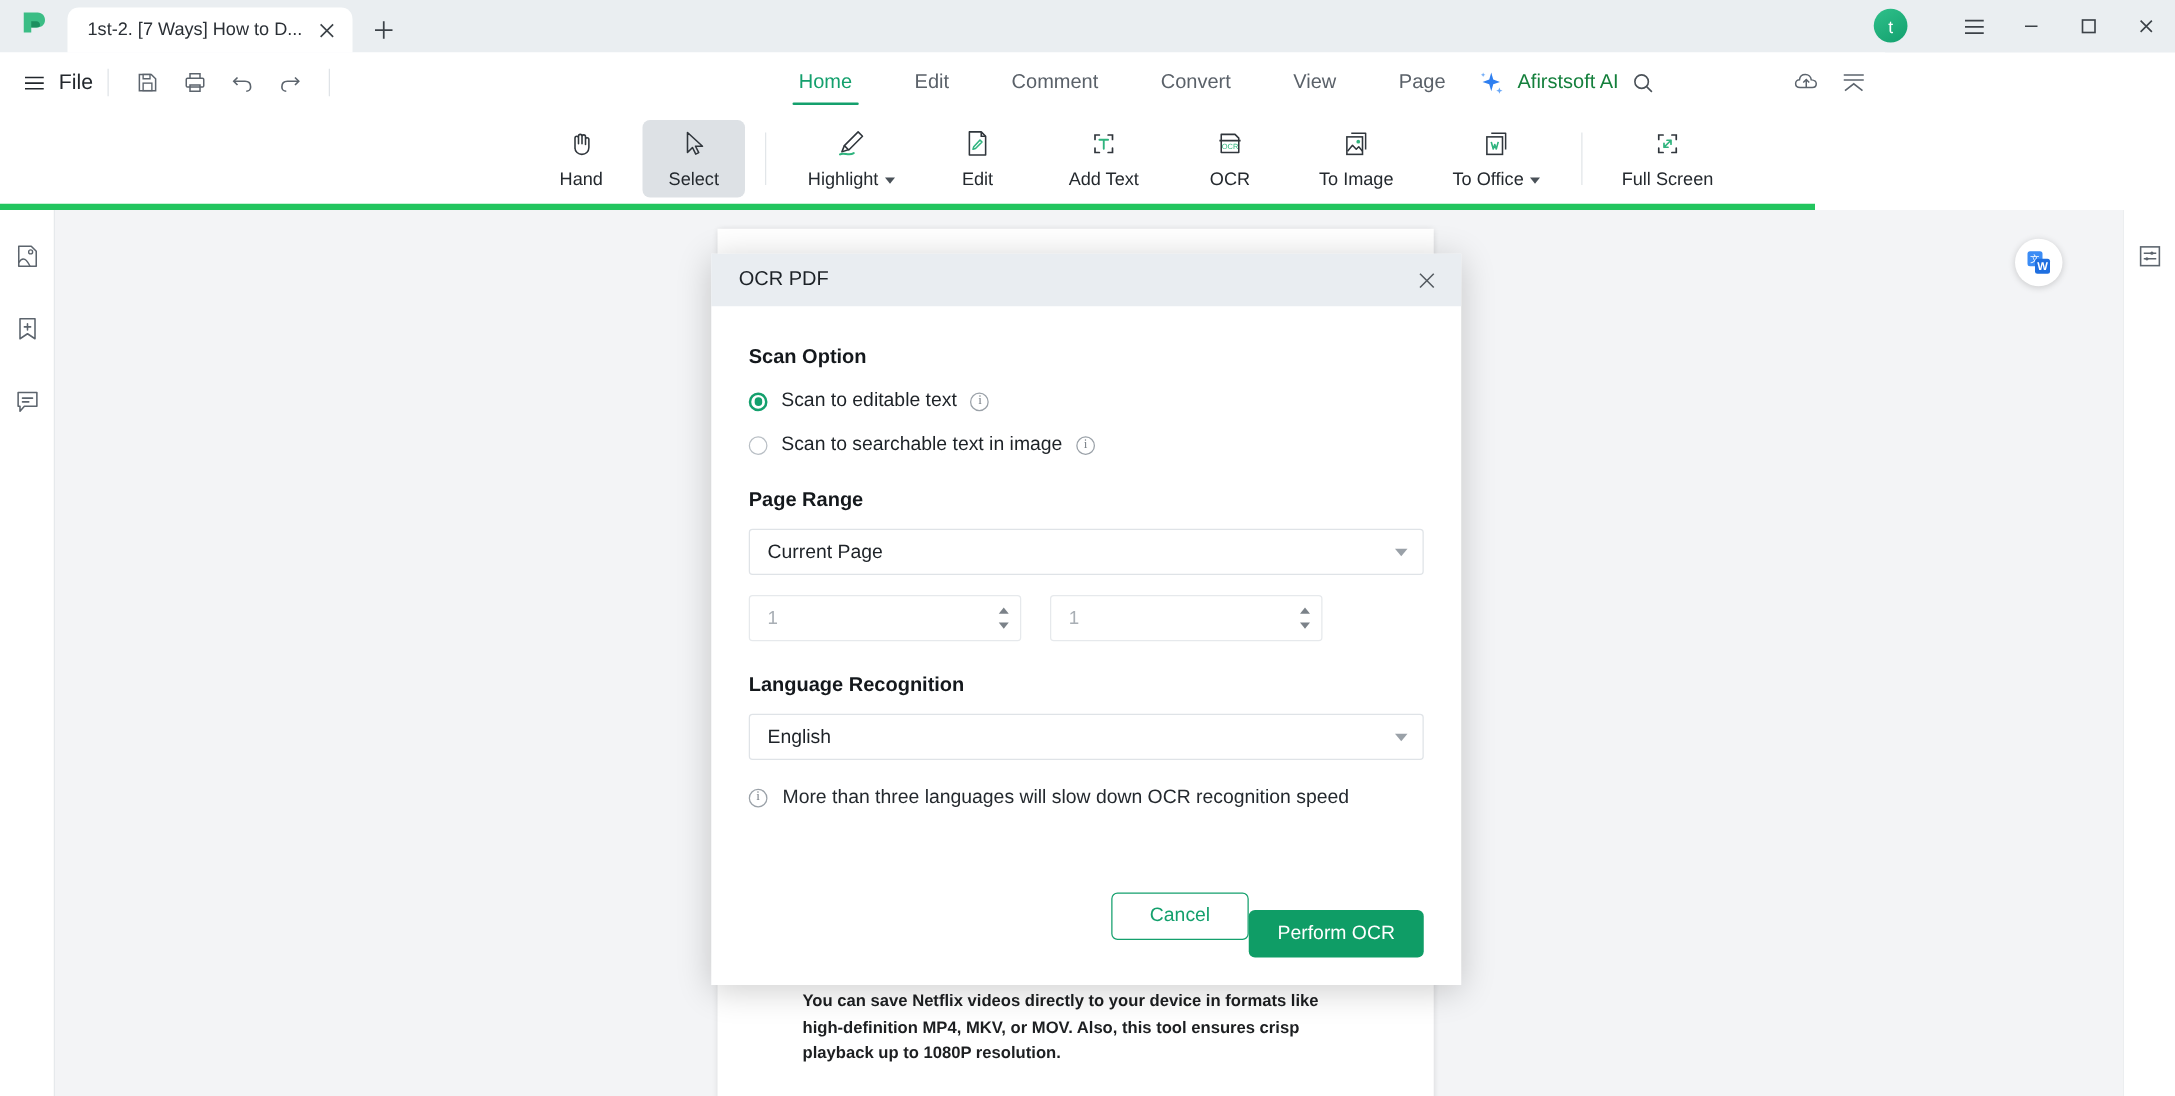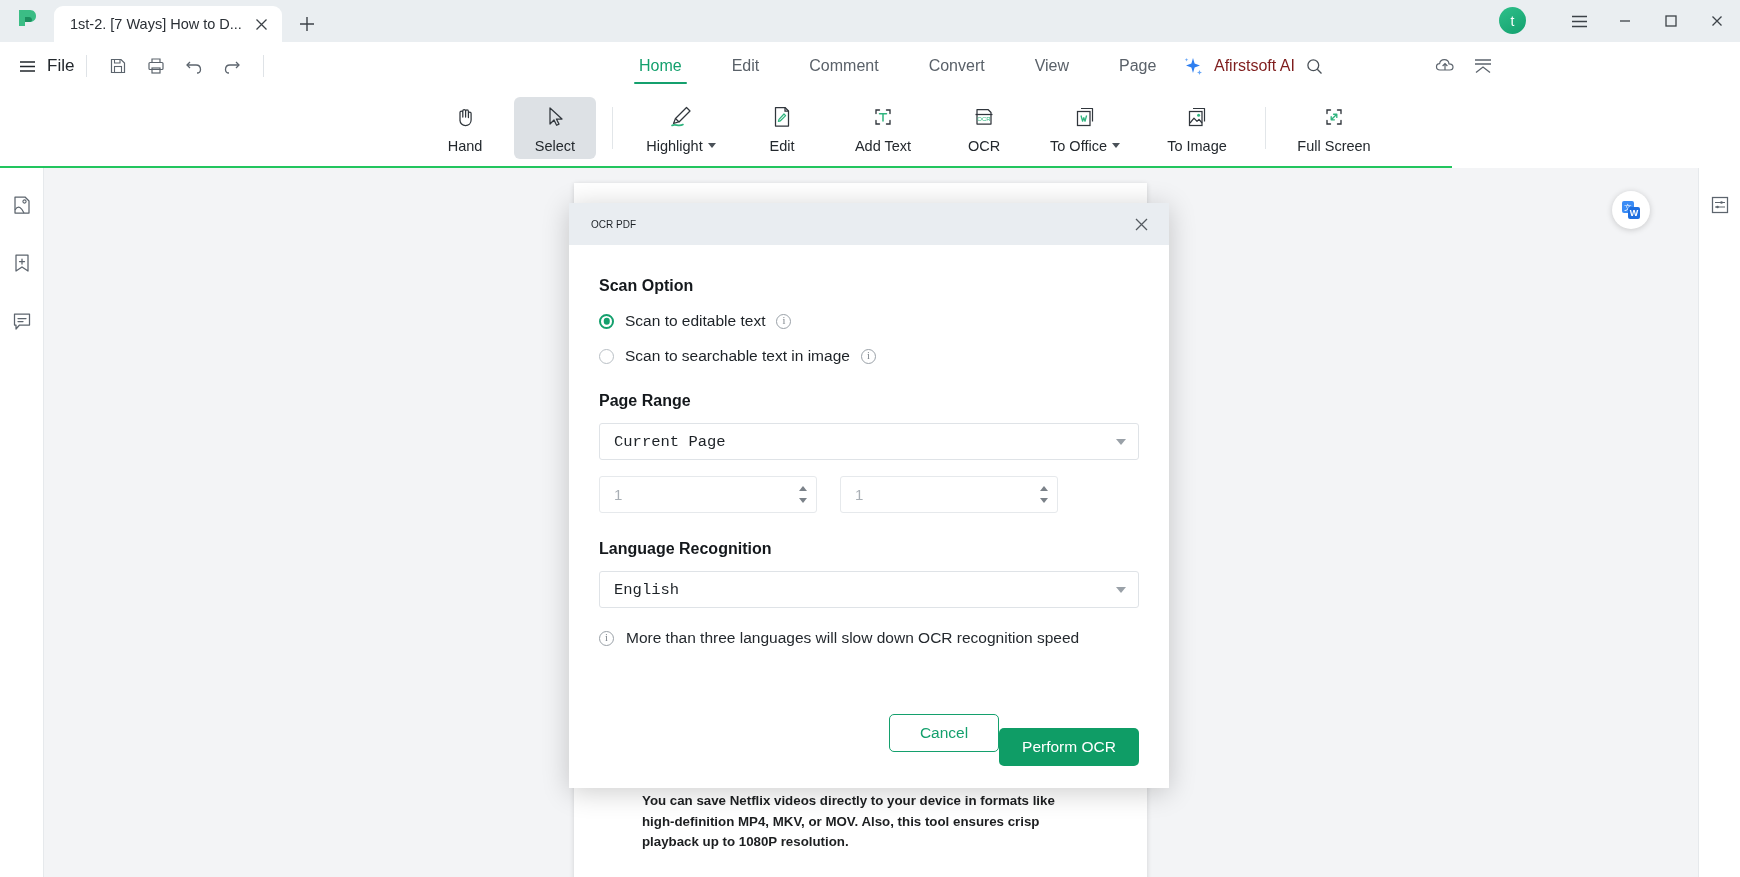--- a/index.html
+++ b/index.html
@@ -87,31 +87,31 @@
   }
   .rtab.active { color: #14a06d; }
   .rtab.active::after {
     content: ""; position: absolute; left: 14px; right: 14px; bottom: 6px;
     height: 2.5px; background: #14a06d; border-radius: 2px;
   }
   .ai-group {
     position: absolute; left: 1182px; top: 0; height: 48px;
     display: flex; align-items: center; gap: 10px;
   }
-  .ai-label { font-size: 16px; color: #7f1d1d; cursor: pointer; }
+  .ai-label { font-size: 16px; color: #15803d; cursor: pointer; }
   .tb-right-icons {
     position: absolute; right: 14px; top: 0; height: 48px;
     display: flex; align-items: center; gap: 16px;
   }
   .icon-btn { cursor: pointer; color: #5c646d; display: flex; }
 
   
   .toolbar {
     position: absolute; left: 0; top: 90px; width: 1452px; height: 78px;
-    background: #ffffff; border-bottom: 2px solid #22c55e;
+    background: #ffffff; border-bottom: 5px solid #22c55e;
     display: flex; align-items: center;
   }
   .tool {
     width: 82px; height: 62px; margin: 0 4px;
     display: flex; flex-direction: column; align-items: center;
     justify-content: center; gap: 7px;
     border-radius: 6px; cursor: pointer;
   }
   .tool.wide { width: 104px; }
   .tool.selected { background: #dde1e5; }
@@ -169,21 +169,21 @@
     width: 600px; height: 585px;
     background: #ffffff;
     box-shadow: 0 4px 26px rgba(0,0,0,.20);
     display: flex; flex-direction: column;
     pointer-events: auto;
   }
   .modal-head {
     height: 42px; background: #e9edf1;
     display: flex; align-items: center; padding: 0 14px 0 22px;
   }
-  .modal-title { font-size: 10px; color: #1d2227; flex: 1; }
+  .modal-title { font-size: 16px; color: #1d2227; flex: 1; }
   .modal-close {
     width: 28px; height: 28px; display: flex; align-items: center;
     justify-content: center; color: #555b61; cursor: pointer;
   }
   .modal-body { flex: 1; padding: 32px 30px 0 30px; }
   .sec-title { font-size: 16px; font-weight: bold; color: #14181c; }
 
   .radio-row {
     display: flex; align-items: center; gap: 11px;
     margin-top: 17px; cursor: pointer;
@@ -207,21 +207,21 @@
     font-family: "Liberation Serif", serif; cursor: pointer; flex-shrink: 0;
   }
 
   .group { margin-top: 27px; }
   .group .sec-title { margin-bottom: 13px; }
 
   .select {
     width: 540px; height: 37px;
     border: 1px solid #dfe3e7; border-radius: 3px;
     display: flex; align-items: center; padding: 0 12px 0 14px;
-    background: #fff; cursor: pointer; font-family: Liberation Mono, monospace;
+    background: #fff; cursor: pointer;
   }
   .select-value { flex: 1; font-size: 15.5px; color: #1d2227; }
   .select-caret {
     width: 0; height: 0; border-left: 5px solid transparent;
     border-right: 5px solid transparent; border-top: 6px solid #9aa1a8;
   }
 
   .spin-row { display: flex; gap: 23px; margin-top: 16px; }
   .spinner {
     width: 218px; height: 37px;
@@ -440,36 +440,36 @@
       <path d="M6.5 11.5 H23.5" stroke="#30363c" stroke-width="1.25" fill="none"></path>
       <text x="15" y="18.3" font-size="6" fill="#2fb47e" text-anchor="middle" font-family="'Liberation Sans',sans-serif">OCR</text>
     </svg>
     <span class="tool-label">OCR</span>
   </div>
 
   <div class="tool wide">
     <svg width="28" height="28" viewBox="0 0 28 28">
       <path d="M10 5.5 H21.5 V18.5" stroke="#30363c" stroke-width="1.2" fill="none" stroke-linejoin="round"></path>
       <rect x="6.5" y="8.5" width="12.5" height="14" stroke="#30363c" stroke-width="1.25" fill="none"></rect>
+      <circle cx="15.6" cy="12.3" r="1.5" fill="#2fb47e"></circle>
+      <path d="M7 20 L11 15.2 L14 18.4 L16 16.4 L19 20" stroke="#30363c" stroke-width="1.2" fill="none" stroke-linejoin="round"></path>
+    </svg>
+    <span class="tool-label">To Image</span>
+  </div>
+
+  <div class="tool wide">
+    <svg width="28" height="28" viewBox="0 0 28 28">
+      <path d="M10 5.5 H21.5 V18.5" stroke="#30363c" stroke-width="1.2" fill="none" stroke-linejoin="round"></path>
+      <rect x="6.5" y="8.5" width="12.5" height="14" stroke="#30363c" stroke-width="1.25" fill="none"></rect>
       <path d="M10 12.5 L11.6 18.2 L12.8 14.6 L14 18.2 L15.6 12.5" stroke="#2fb47e" stroke-width="1.3" fill="none" stroke-linejoin="round"></path>
     </svg>
     <span class="tool-label">
       <span>To Office</span>
       <span class="caret"></span>
     </span>
-  </div>
-
-  <div class="tool wide">
-    <svg width="28" height="28" viewBox="0 0 28 28">
-      <path d="M10 5.5 H21.5 V18.5" stroke="#30363c" stroke-width="1.2" fill="none" stroke-linejoin="round"></path>
-      <rect x="6.5" y="8.5" width="12.5" height="14" stroke="#30363c" stroke-width="1.25" fill="none"></rect>
-      <circle cx="15.6" cy="12.3" r="1.5" fill="#2fb47e"></circle>
-      <path d="M7 20 L11 15.2 L14 18.4 L16 16.4 L19 20" stroke="#30363c" stroke-width="1.2" fill="none" stroke-linejoin="round"></path>
-    </svg>
-    <span class="tool-label">To Image</span>
   </div>
 
   <div class="tool-sep"></div>
 
   <div class="tool wide">
     <svg width="28" height="28" viewBox="0 0 28 28">
       <path d="M7 10.5 V7 H10.5 M17.5 7 H21 V10.5 M21 17.5 V21 H17.5 M10.5 21 H7 V17.5" stroke="#30363c" stroke-width="1.35" fill="none" stroke-linecap="round"></path>
       <path d="M11.2 16.8 L16.8 11.2 M16.8 11.2 H13.6 M16.8 11.2 V14.4 M11.2 16.8 H14.4 M11.2 16.8 V13.6" stroke="#2fb47e" stroke-width="1.35" fill="none" stroke-linecap="round" stroke-linejoin="round"></path>
     </svg>
     <span class="tool-label">Full Screen</span>

